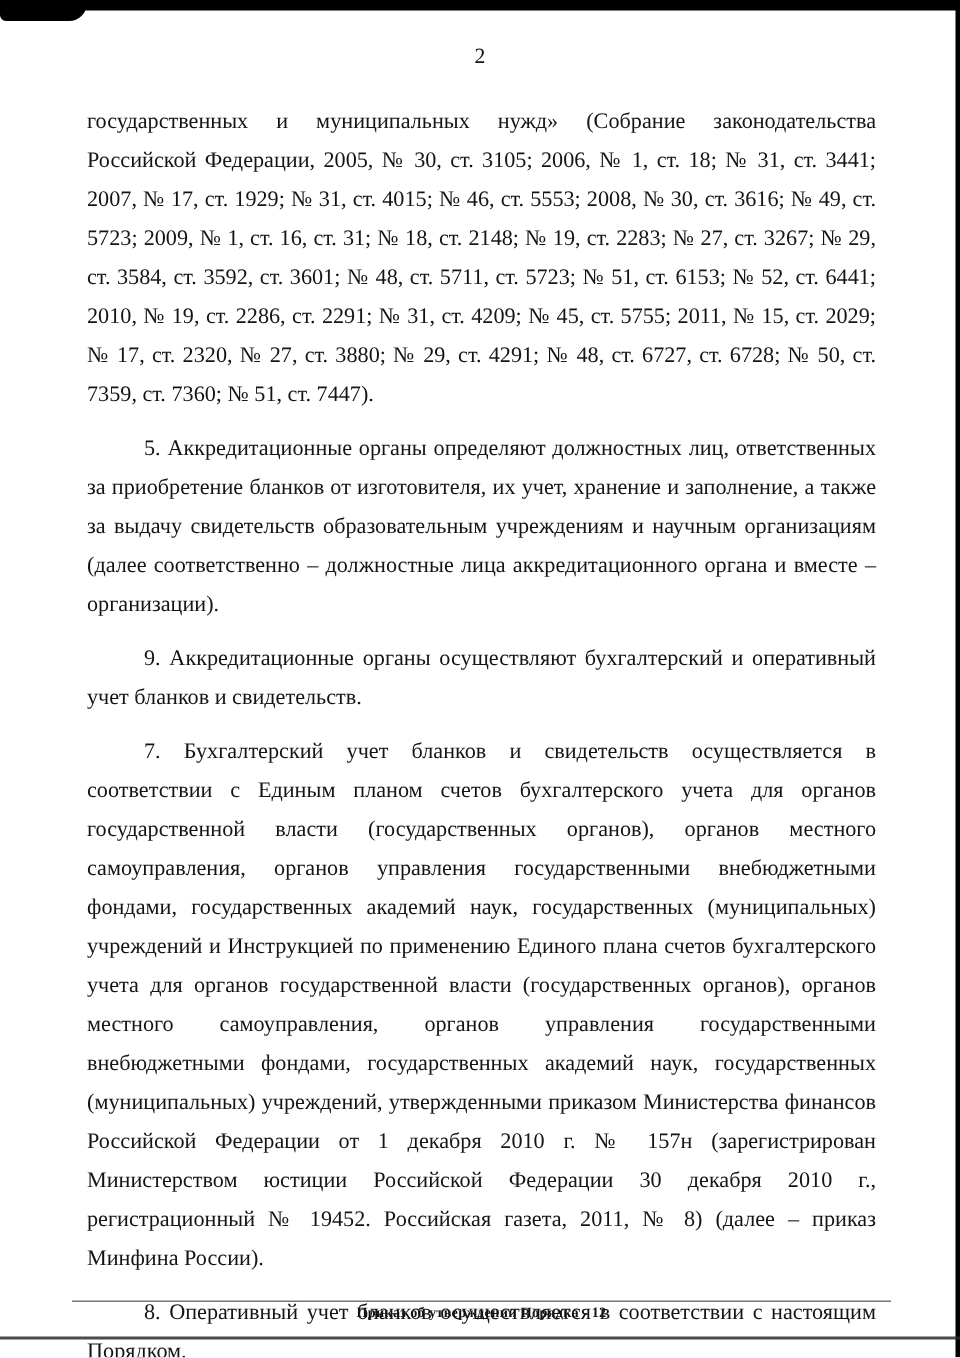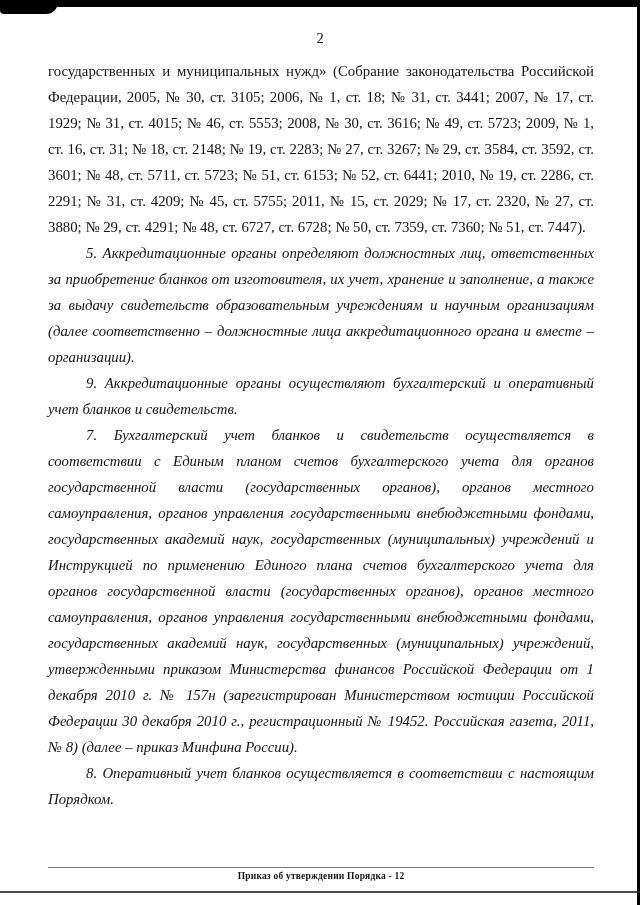--- a/index.html
+++ b/index.html
@@ -57,25 +57,24 @@
   .content {
     position: absolute;
     top: 58px;
     left: 48px;
     right: 46px;
     font-size: 14.8px;
     line-height: 26px;
     text-align: justify;
   }
   .para {
-    margin: 0;
+    margin: 10px;
   }
   .para.indent {
     text-indent: 38px;
-    font-style: italic;
   }
   .footer {
     position: absolute;
     left: 48px;
     right: 46px;
     bottom: 24px;
   }
   .footer-rule {
     border-top: 1px solid #777;
     margin-bottom: 3px;

